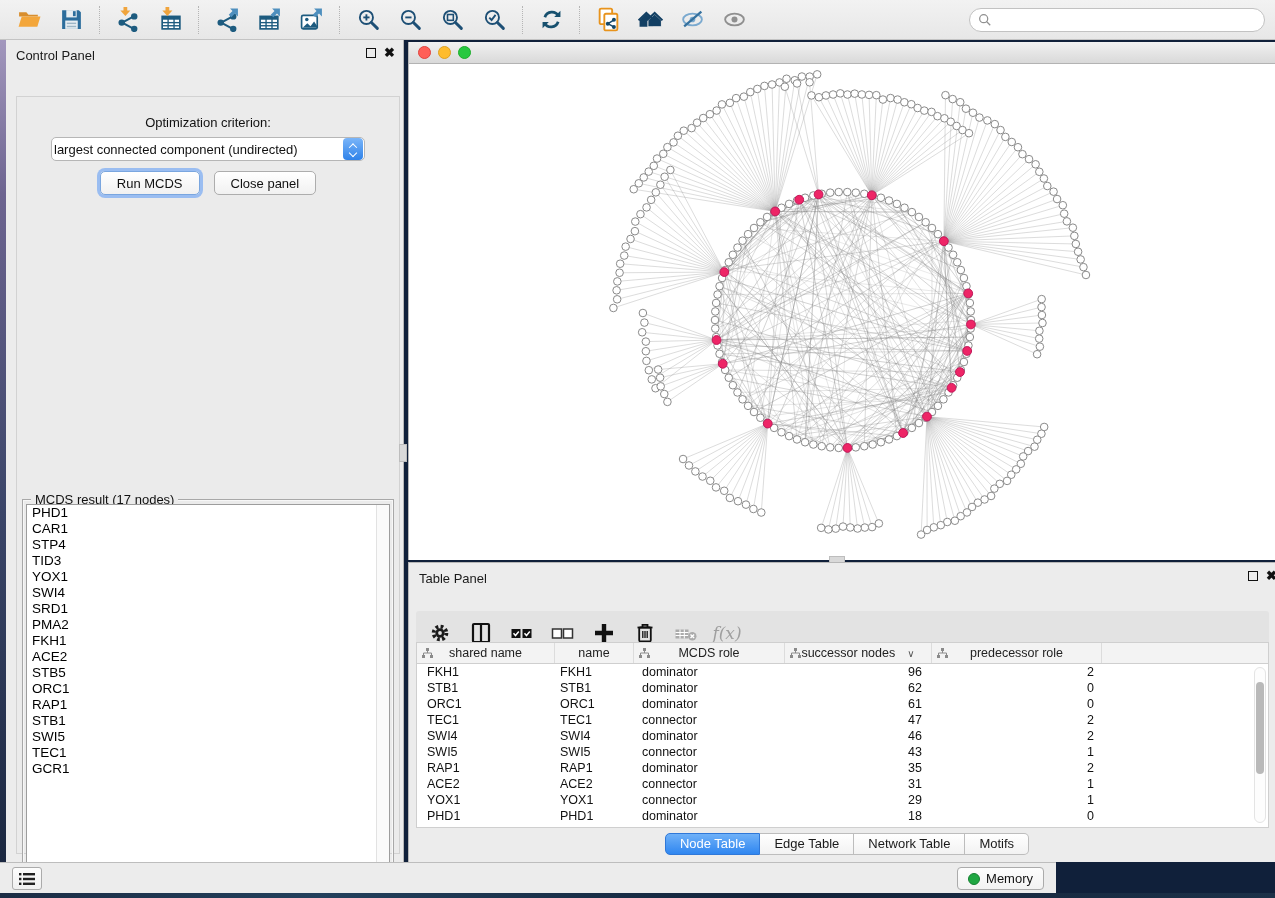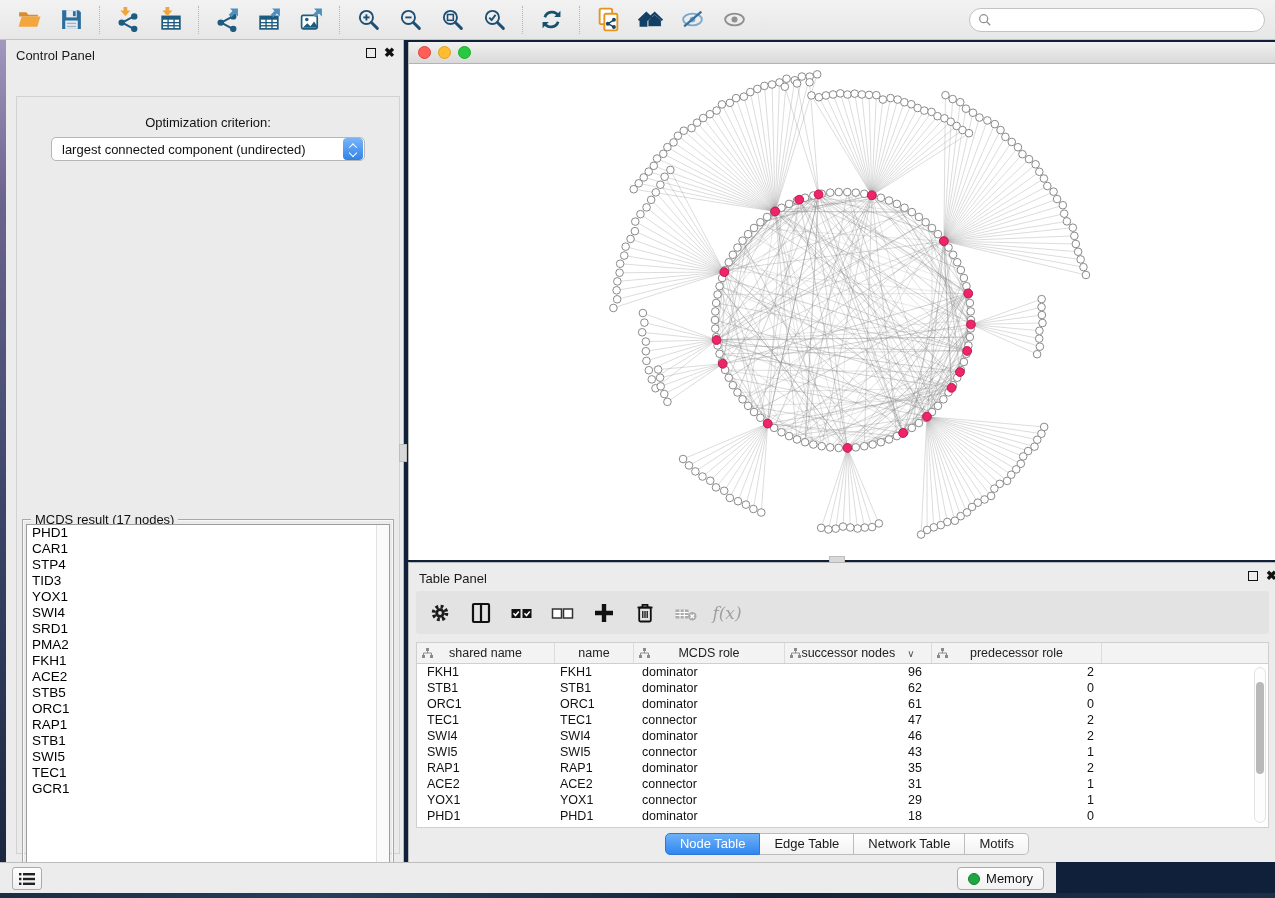--- a/index.html
+++ b/index.html
@@ -34,31 +34,31 @@
   .ctabs { position:absolute; left:0; top:32px; width:100%; display:flex; justify-content:center; }
   .seg { height:22px; line-height:20px; padding:0 14px; background:linear-gradient(#ffffff,#f2f2f2);
     border:1px solid #bdbdbd; border-left:none; font-size:13px; color:#1a1a1a; cursor:default; }
   .seg:first-child { border-left:1px solid #bdbdbd; border-radius:5px 0 0 5px; }
   .seg:last-child { border-radius:0 5px 5px 0; }
   .seg.active { background:linear-gradient(#6fb1f8,#2f86f0); border-color:#2f78d8; color:#fff; }
 
   .cinner { position:absolute; left:10px; top:56px; width:384px; height:758px; background:#ebebeb; border:1px solid #d2d2d2; }
   .optlabel { position:absolute; left:0; top:18px; width:100%; text-align:center; font-size:13px; color:#111; }
   .dropdown { position:absolute; left:34px; top:40px; width:314px; height:24px; background:#fff; border:1px solid #b6b6b6; border-radius:5px; display:flex; align-items:center; }
-  .dropdown .dval { flex:1; padding-left:10px; font-size:13px; color:#111; white-space:nowrap; }
+  .dropdown .dval { flex:1; padding-left:2px; font-size:13px; color:#111; white-space:nowrap; }
   .dropdown .stepper { width:20px; height:22px; border-radius:4px; margin-right:1px;
     background:linear-gradient(#7ab5f9,#2f82e9); display:flex; flex-direction:column; align-items:center; justify-content:center; gap:1px; }
   .stepper i { width:6px; height:6px; border:solid #fff; border-width:0 1.8px 1.8px 0; display:block; }
   .stepper i.up { transform:rotate(-135deg) translate(-1px,-1px); }
   .stepper i.down { transform:rotate(45deg); }
   .btnrow { position:absolute; left:0; top:74px; width:100%; display:flex; justify-content:center; gap:14px; }
   .pushbtn { height:24px; padding:0 16px; background:linear-gradient(#ffffff,#f1f1f1); border:1px solid #adadad; border-radius:5px; font-size:13px; color:#111; }
   .pushbtn.focused { box-shadow:0 0 0 3px rgba(110,165,245,.65); border-color:#7aa6df; }
 
-  .groupbox { position:absolute; left:5px; top:422px; width:372px; height:372px; border:1px solid #a8a8a8; box-shadow:inset 0 0 0 1px #f7f7f7; }
+  .groupbox { position:absolute; left:5px; top:402px; width:372px; height:372px; border:1px solid #a8a8a8; box-shadow:inset 0 0 0 1px #f7f7f7; }
   .grouptitle { position:absolute; left:8px; top:-8px; background:#ebebeb; padding:0 4px; font-size:13px; color:#111; }
   .mcdslist { position:absolute; left:3px; top:4px; width:364px; height:364px; background:#fff; border:1px solid #9d9d9d; overflow:hidden; }
   .mcdslist .scrolltrack { position:absolute; right:0; top:0; width:13px; height:100%; background:#fafafa; border-left:1px solid #e2e2e2; }
   .mcdslist .li { height:16px; line-height:16px; padding-left:5px; font-size:13.5px; color:#000; }
 
   
   .netwin { position:absolute; left:408px; top:42px; width:867px; height:518px; background:#fff; border-left:1px solid #b7b7b7; }
   .nettitle { position:absolute; left:0; top:0; width:100%; height:22px;
     background:linear-gradient(#f1f1f1,#d9d9d9); border-bottom:1px solid #b3b3b3; }
   .lights { position:absolute; left:9px; top:4px; display:flex; gap:7px; }
@@ -68,21 +68,21 @@
   .light.green { background:#28c840; border:1px solid #1dad2b; }
   .nettitle .ttext { position:absolute; left:0; top:3px; width:100%; text-align:center; font-size:13px; color:#1c1c1c; }
   .netcanvas { position:absolute; left:0; top:22px; width:867px; height:496px; }
 
   
   .vgrip { position:absolute; left:399px; top:444px; width:8px; height:18px; background:#d9d9d9; border:1px solid #bdbdbd; }
   .hgrip { position:absolute; left:829px; top:556px; width:16px; height:8px; background:#d9d9d9; border:1px solid #bdbdbd; }
 
   
   .tpanel { position:absolute; left:408px; top:562px; width:877px; height:300px; background:#ececec; border-left:1px solid #b7b7b7; border-top:1px solid #b7b7b7; }
-  .tp-toolbar { position:absolute; left:7px; top:28px; width:853px; height:43px; background:#e3e3e3; border-radius:3px; display:flex; align-items:center; padding-left:12px; gap:17px; }
+  .tp-toolbar { position:absolute; left:7px; top:48px; width:853px; height:43px; background:#e3e3e3; border-radius:3px; display:flex; align-items:center; padding-left:12px; gap:17px; }
   .tp-toolbar .tbico { width:24px; height:24px; display:flex; align-items:center; justify-content:center; }
   .fxtext { font-family:"DejaVu Serif", serif; font-style:italic; font-size:17px; color:#9f9f9f; }
 
   .tablebox { position:absolute; left:7px; top:79px; width:853px; height:186px; background:#fff; border:1px solid #cfcfcf; }
   .thead { display:flex; height:21px; background:#f3f3f3; border-bottom:1px solid #cfcfcf; }
   .th { position:relative; display:flex; align-items:center; justify-content:center; font-size:12.5px; color:#222; border-right:1px solid #dcdcdc; }
   .th .sitemap { position:absolute; left:5px; top:5px; }
   .th .sortchev { margin-left:12px; font-size:10px; color:#555; }
   .trow { display:flex; height:16px; align-items:center; }
   .td { font-size:12.5px; color:#111; white-space:nowrap; overflow:hidden; }
@@ -275,20 +275,24 @@
     </div>
 
     <div class="cinner">
       <div class="optlabel">Optimization criterion:</div>
       <div class="dropdown">
         <span class="dval">largest connected component (undirected)</span>
         <span class="stepper">
             <i class="up"></i>
             <i class="down"></i>
           </span>
+      </div>
+      <div class="btnrow">
+        <button class="pushbtn focused">Run MCDS</button>
+        <button class="pushbtn">Close panel</button>
       </div>
       <div class="groupbox">
         <div class="grouptitle">MCDS result (17 nodes)</div>
         <div class="mcdslist" id="mcds-list">
           <div class="scrolltrack"></div>
         <div class="li">PHD1</div>
             <div class="li">CAR1</div>
             <div class="li">STP4</div>
             <div class="li">TID3</div>
             <div class="li">YOX1</div>

